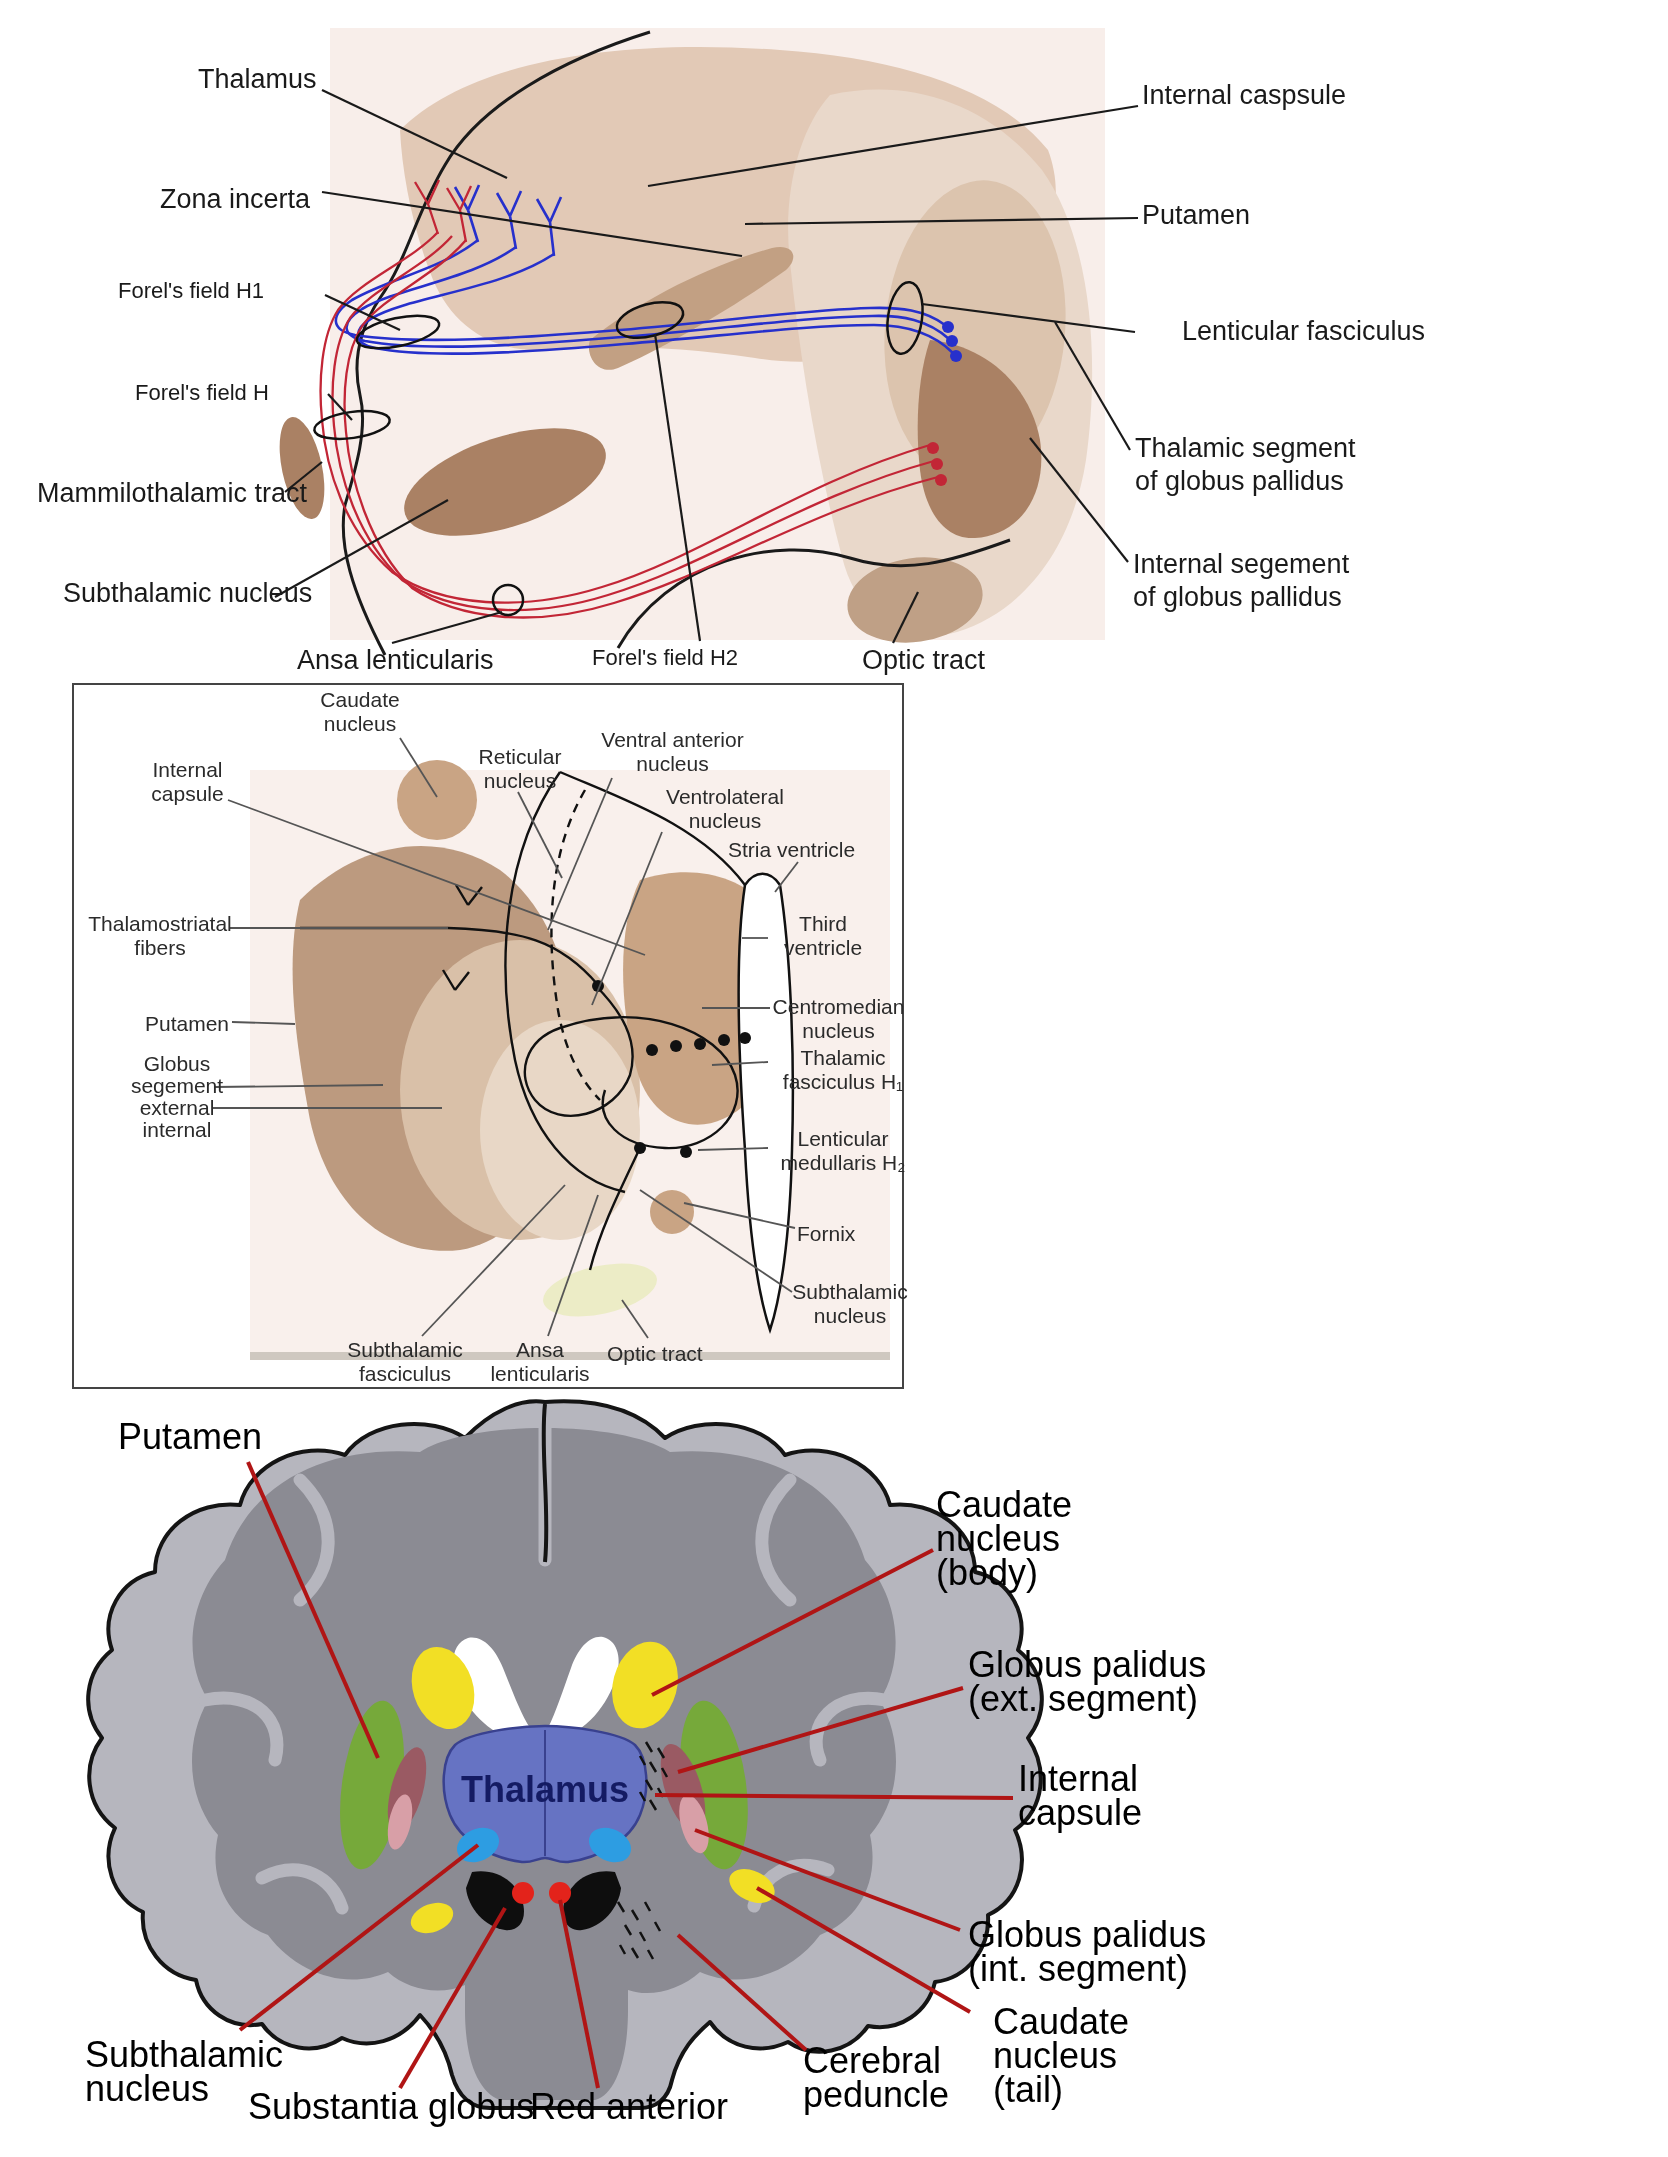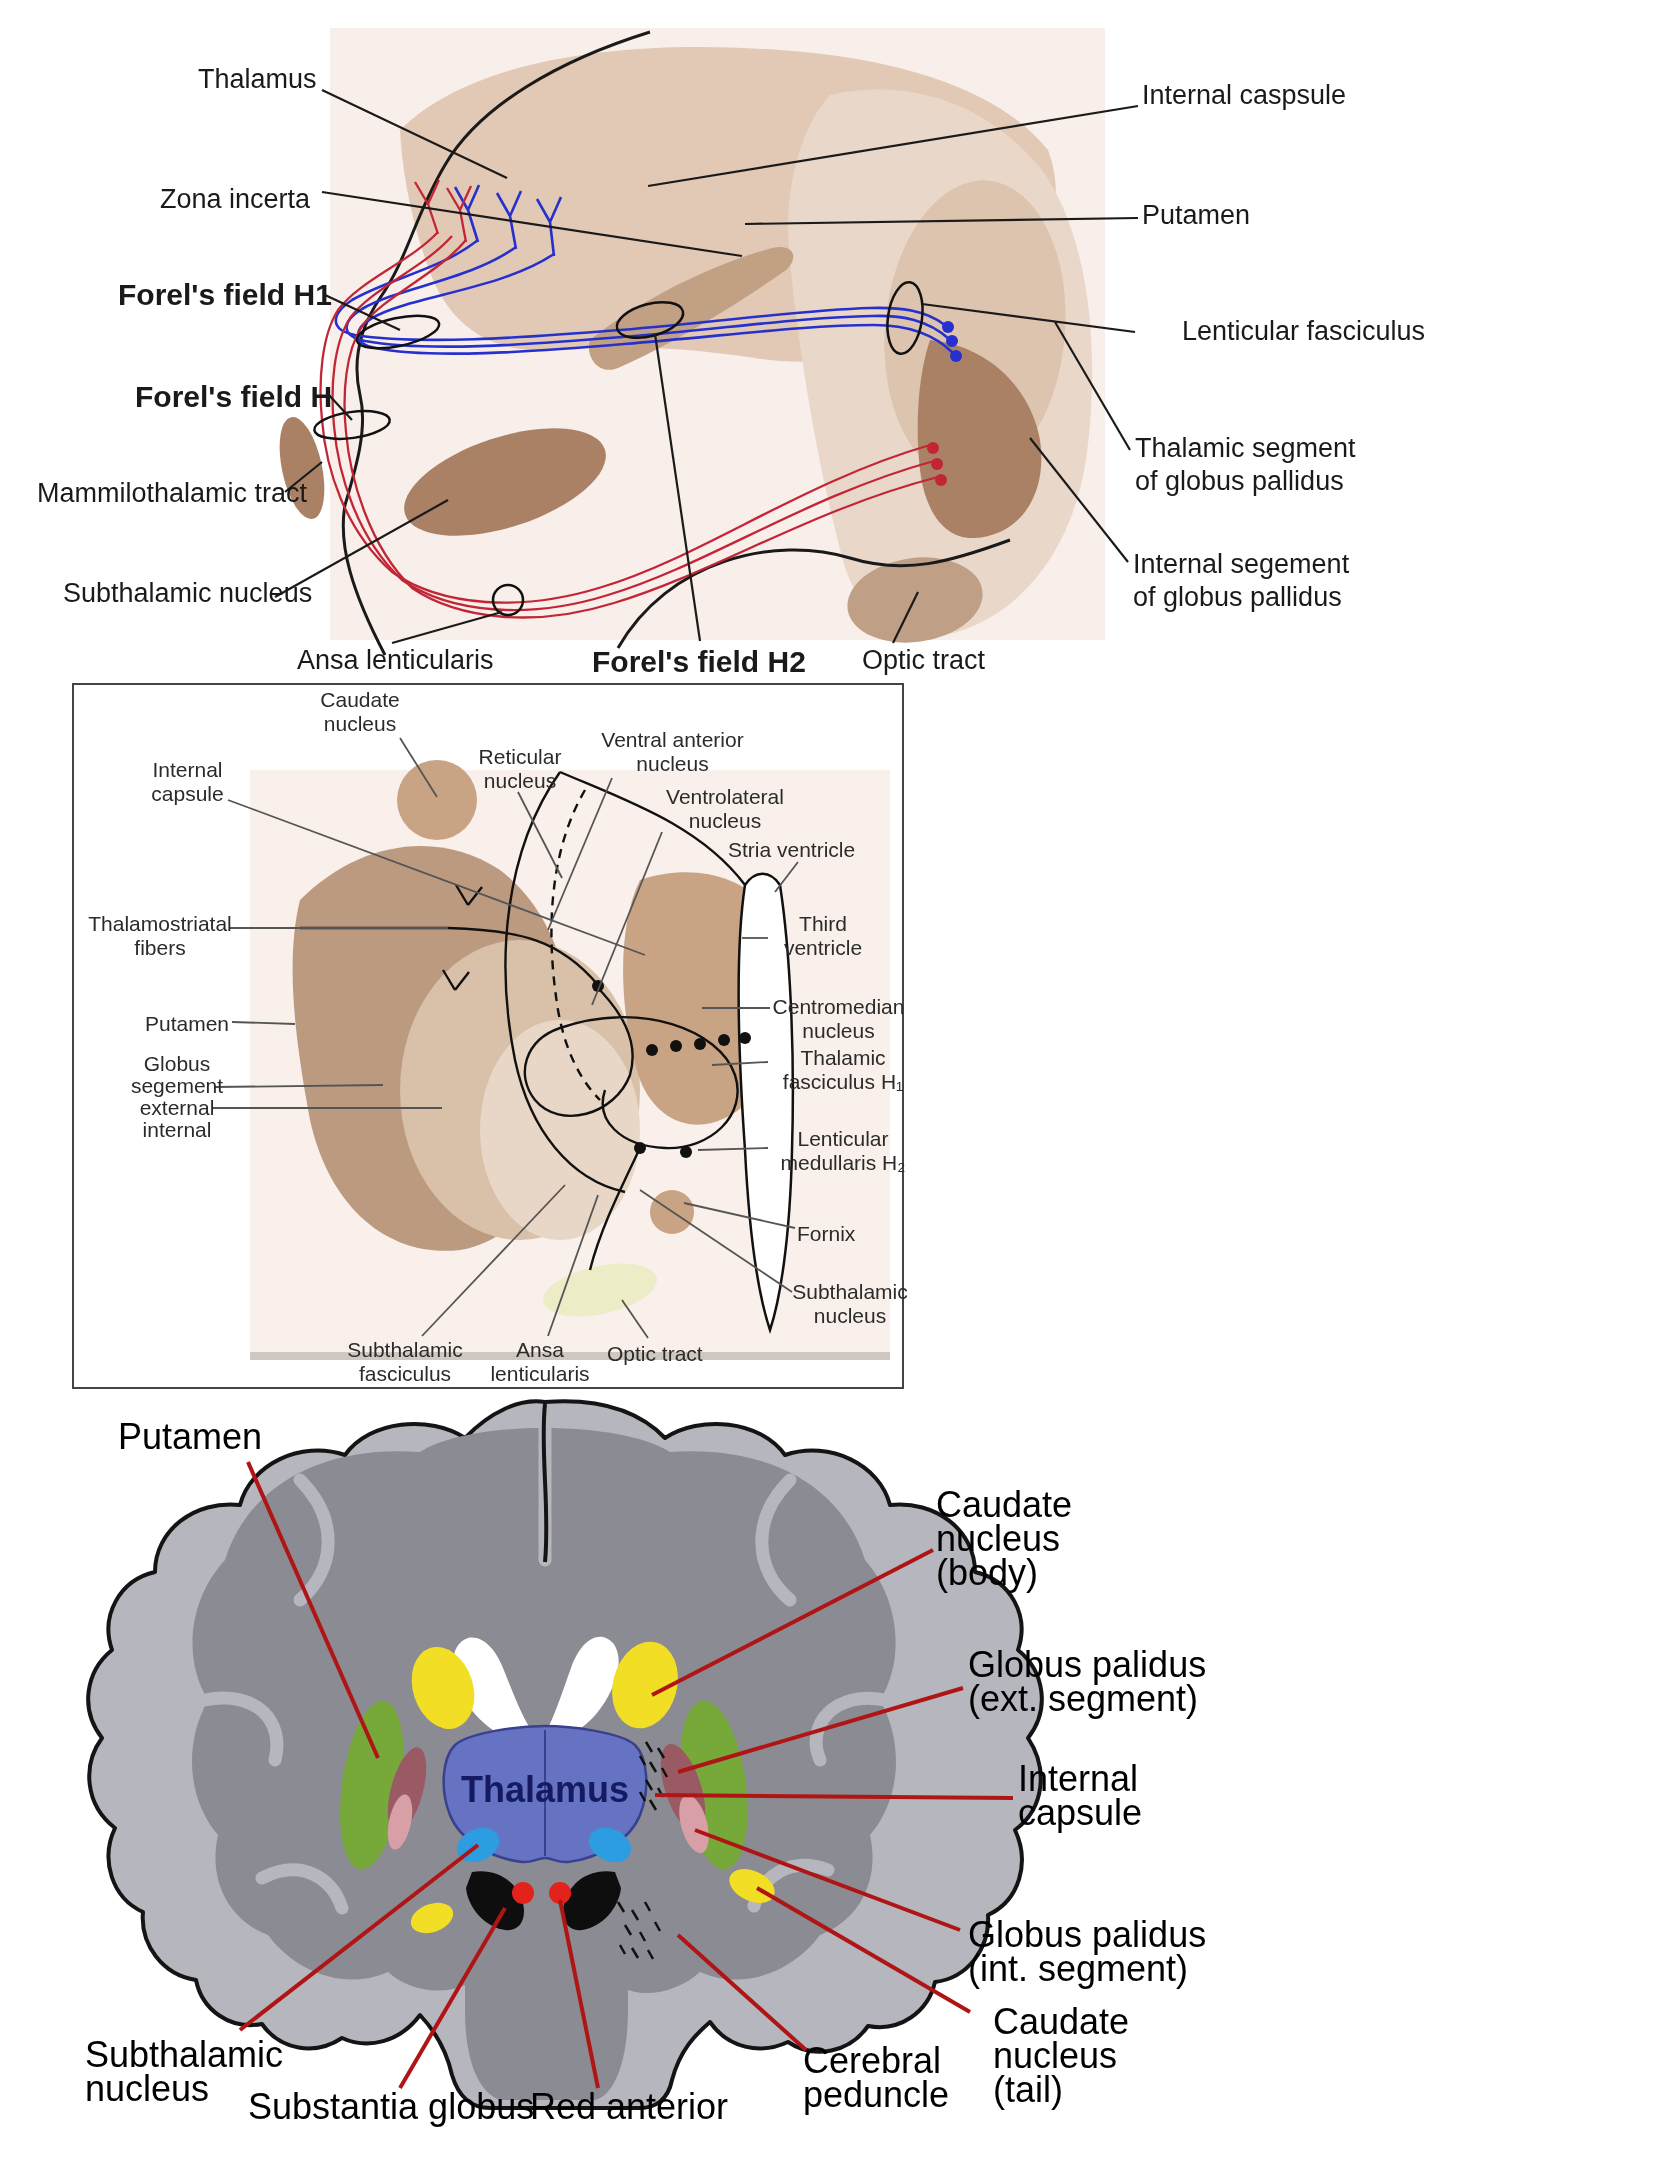--- a/index.html
+++ b/index.html
@@ -1,20 +1,20 @@
 <!DOCTYPE html>
 <html><head>
 <meta charset="utf-8">
 <style>
   html,body{margin:0;padding:0;}
   body{width:1668px;height:2157px;position:relative;background:#ffffff;
        font-family:"Liberation Sans", sans-serif;overflow:hidden;}
   .lbl{position:absolute;color:#1a1a1a;white-space:nowrap;}
   .p1{font-size:27px;}
-  .p1b{font-size:30px;font-weight:700;}
+  .p1b{font-size:22px;font-weight:400;}
   .p2{font-size:21px;line-height:24px;color:#2b2b2b;}
   .p3{font-size:36px;line-height:34px;color:#000;}
   .ctr{text-align:center;white-space:normal;}
   svg{position:absolute;left:0;top:0;}
 </style>
 </head>
 <body>
 
 <svg width="1668" height="700" viewBox="0 0 1668 700">
   <rect x="330" y="28" width="775" height="612" fill="#f8eeea"></rect>

